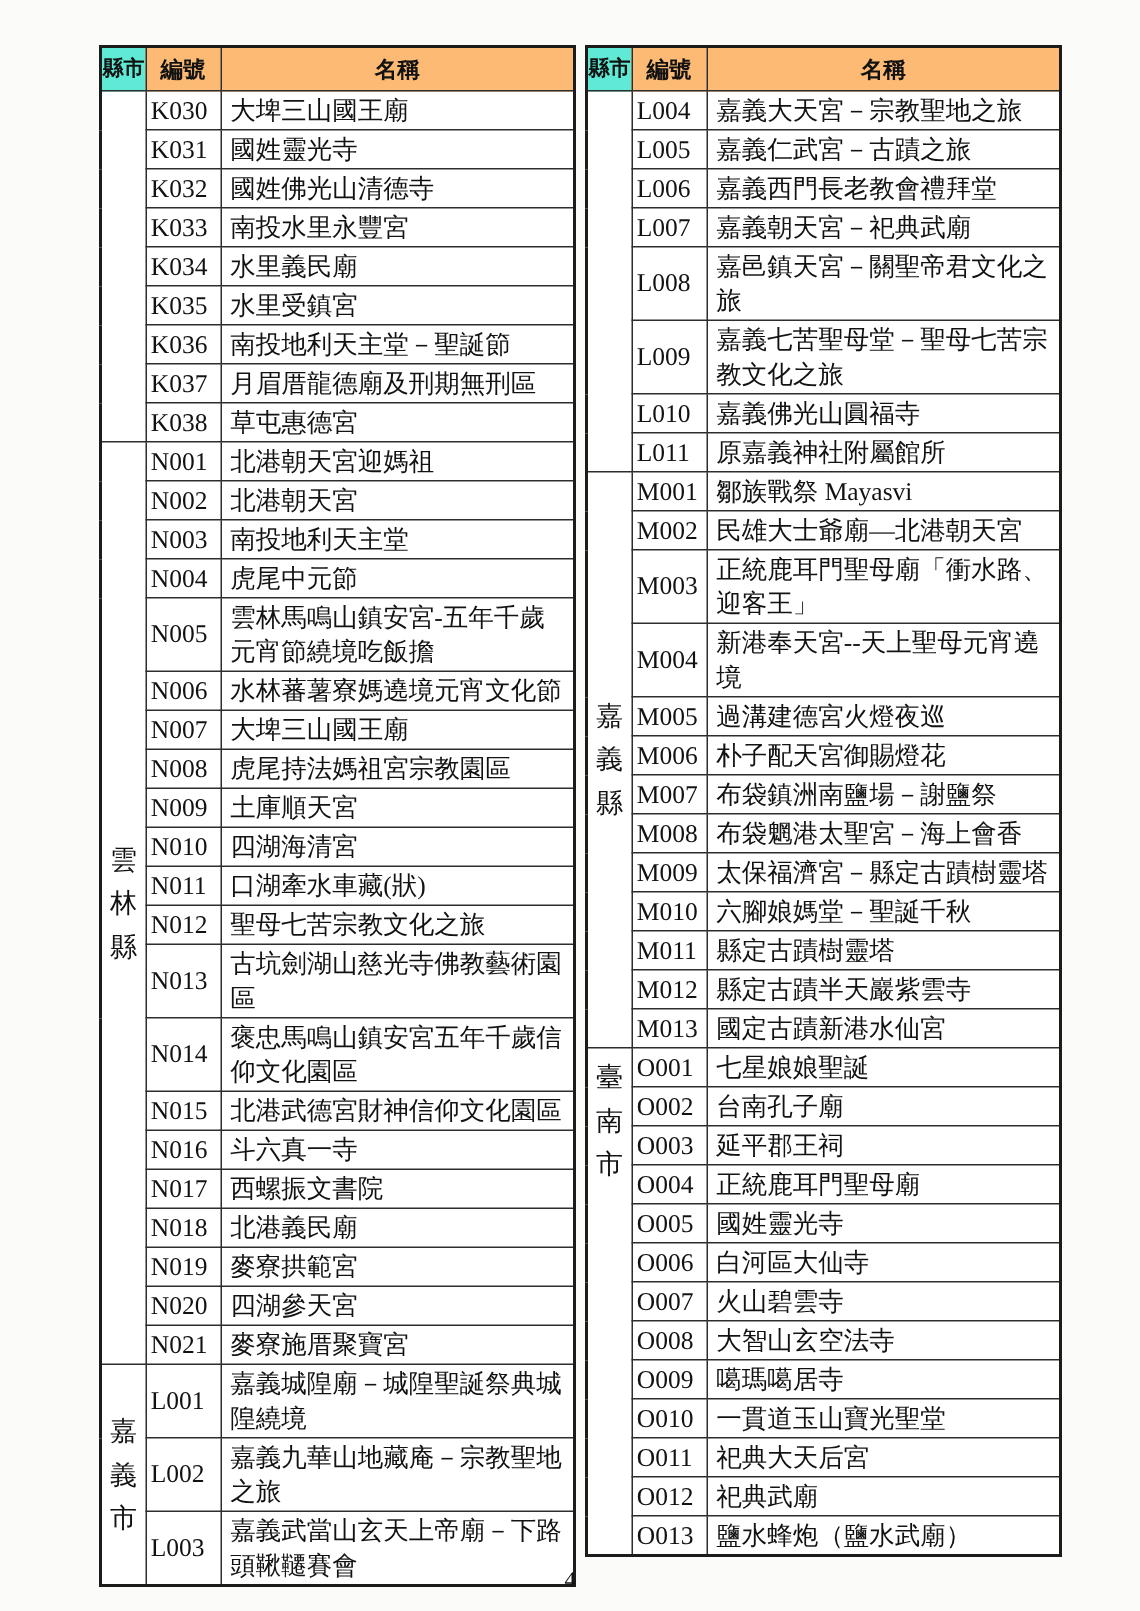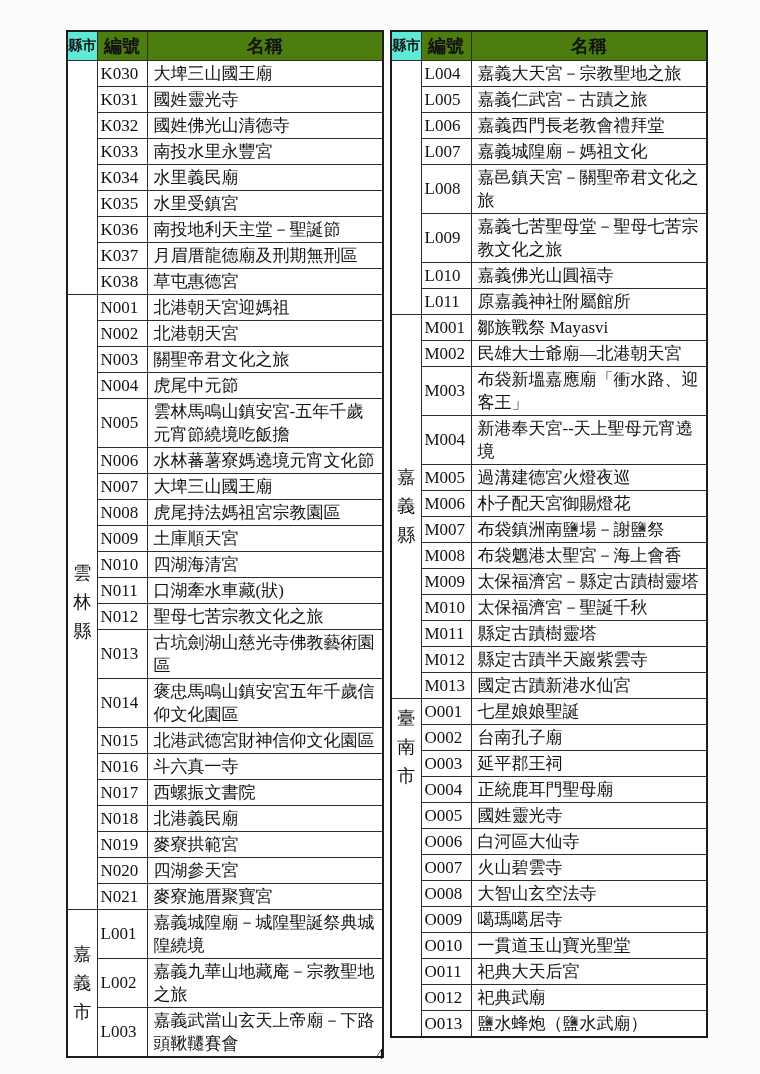--- a/index.html
+++ b/index.html
@@ -9,22 +9,22 @@
     font-family:"Liberation Serif","DejaVu Serif",serif;
   }
   table{
     position:absolute;top:30px;border-collapse:collapse;table-layout:fixed;
     background:#fff;border:2px solid #1c1c1c;
   }
   #left-table{left:66px;}
   #right-table{left:390px;}
   th,td{border:1px solid #2d2d2d;}
   thead th{
-    height:28px;background:#4d7c0f;text-align:center;
-    font-weight:bold;font-size:18px;padding:0;
+    height:28px;background:#fdba74;text-align:center;
+    font-weight:bold;font-size:15px;padding:0;
   }
   thead th.county-h{background:#5eead4;font-size:14px;letter-spacing:0;}
   td{font-size:17px;}
   td.code{
     font-family:"Liberation Serif",serif;font-size:17px;
     height:25px;padding:0 0 0 3px;vertical-align:middle;
   }
   td.name{
     padding:1px 3px 1px 6px;line-height:23px;
     word-break:break-all;vertical-align:middle;
@@ -104,21 +104,21 @@
         </td>
         <td class="code">N001</td>
         <td class="name">北港朝天宮迎媽祖</td>
       </tr>
       <tr>
         <td class="code">N002</td>
         <td class="name">北港朝天宮</td>
       </tr>
       <tr>
         <td class="code">N003</td>
-        <td class="name">關聖帝君文化之旅</td>
+        <td class="name">南投地利天主堂</td>
       </tr>
       <tr>
         <td class="code">N004</td>
         <td class="name">虎尾中元節</td>
       </tr>
       <tr>
         <td class="code">N005</td>
         <td class="name">雲林馬鳴山鎮安宮-五年千歲元宵節繞境吃飯擔</td>
       </tr>
       <tr>
@@ -231,21 +231,21 @@
       <tr>
         <td class="code">L005</td>
         <td class="name">嘉義仁武宮－古蹟之旅</td>
       </tr>
       <tr>
         <td class="code">L006</td>
         <td class="name">嘉義西門長老教會禮拜堂</td>
       </tr>
       <tr>
         <td class="code">L007</td>
-        <td class="name">嘉義城隍廟－媽祖文化</td>
+        <td class="name">嘉義朝天宮－祀典武廟</td>
       </tr>
       <tr>
         <td class="code">L008</td>
         <td class="name">嘉邑鎮天宮－關聖帝君文化之旅</td>
       </tr>
       <tr>
         <td class="code">L009</td>
         <td class="name">嘉義七苦聖母堂－聖母七苦宗教文化之旅</td>
       </tr>
       <tr>
@@ -266,21 +266,21 @@
         </td>
         <td class="code">M001</td>
         <td class="name">鄒族戰祭 Mayasvi</td>
       </tr>
       <tr>
         <td class="code">M002</td>
         <td class="name">民雄大士爺廟—北港朝天宮</td>
       </tr>
       <tr>
         <td class="code">M003</td>
-        <td class="name">布袋新塭嘉應廟「衝水路、迎客王」</td>
+        <td class="name">正統鹿耳門聖母廟「衝水路、迎客王」</td>
       </tr>
       <tr>
         <td class="code">M004</td>
         <td class="name">新港奉天宮--天上聖母元宵遶境</td>
       </tr>
       <tr>
         <td class="code">M005</td>
         <td class="name">過溝建德宮火燈夜巡</td>
       </tr>
       <tr>
@@ -294,21 +294,21 @@
       <tr>
         <td class="code">M008</td>
         <td class="name">布袋魍港太聖宮－海上會香</td>
       </tr>
       <tr>
         <td class="code">M009</td>
         <td class="name">太保福濟宮－縣定古蹟樹靈塔</td>
       </tr>
       <tr>
         <td class="code">M010</td>
-        <td class="name">太保福濟宮－聖誕千秋</td>
+        <td class="name">六腳娘媽堂－聖誕千秋</td>
       </tr>
       <tr>
         <td class="code">M011</td>
         <td class="name">縣定古蹟樹靈塔</td>
       </tr>
       <tr>
         <td class="code">M012</td>
         <td class="name">縣定古蹟半天巖紫雲寺</td>
       </tr>
       <tr>

